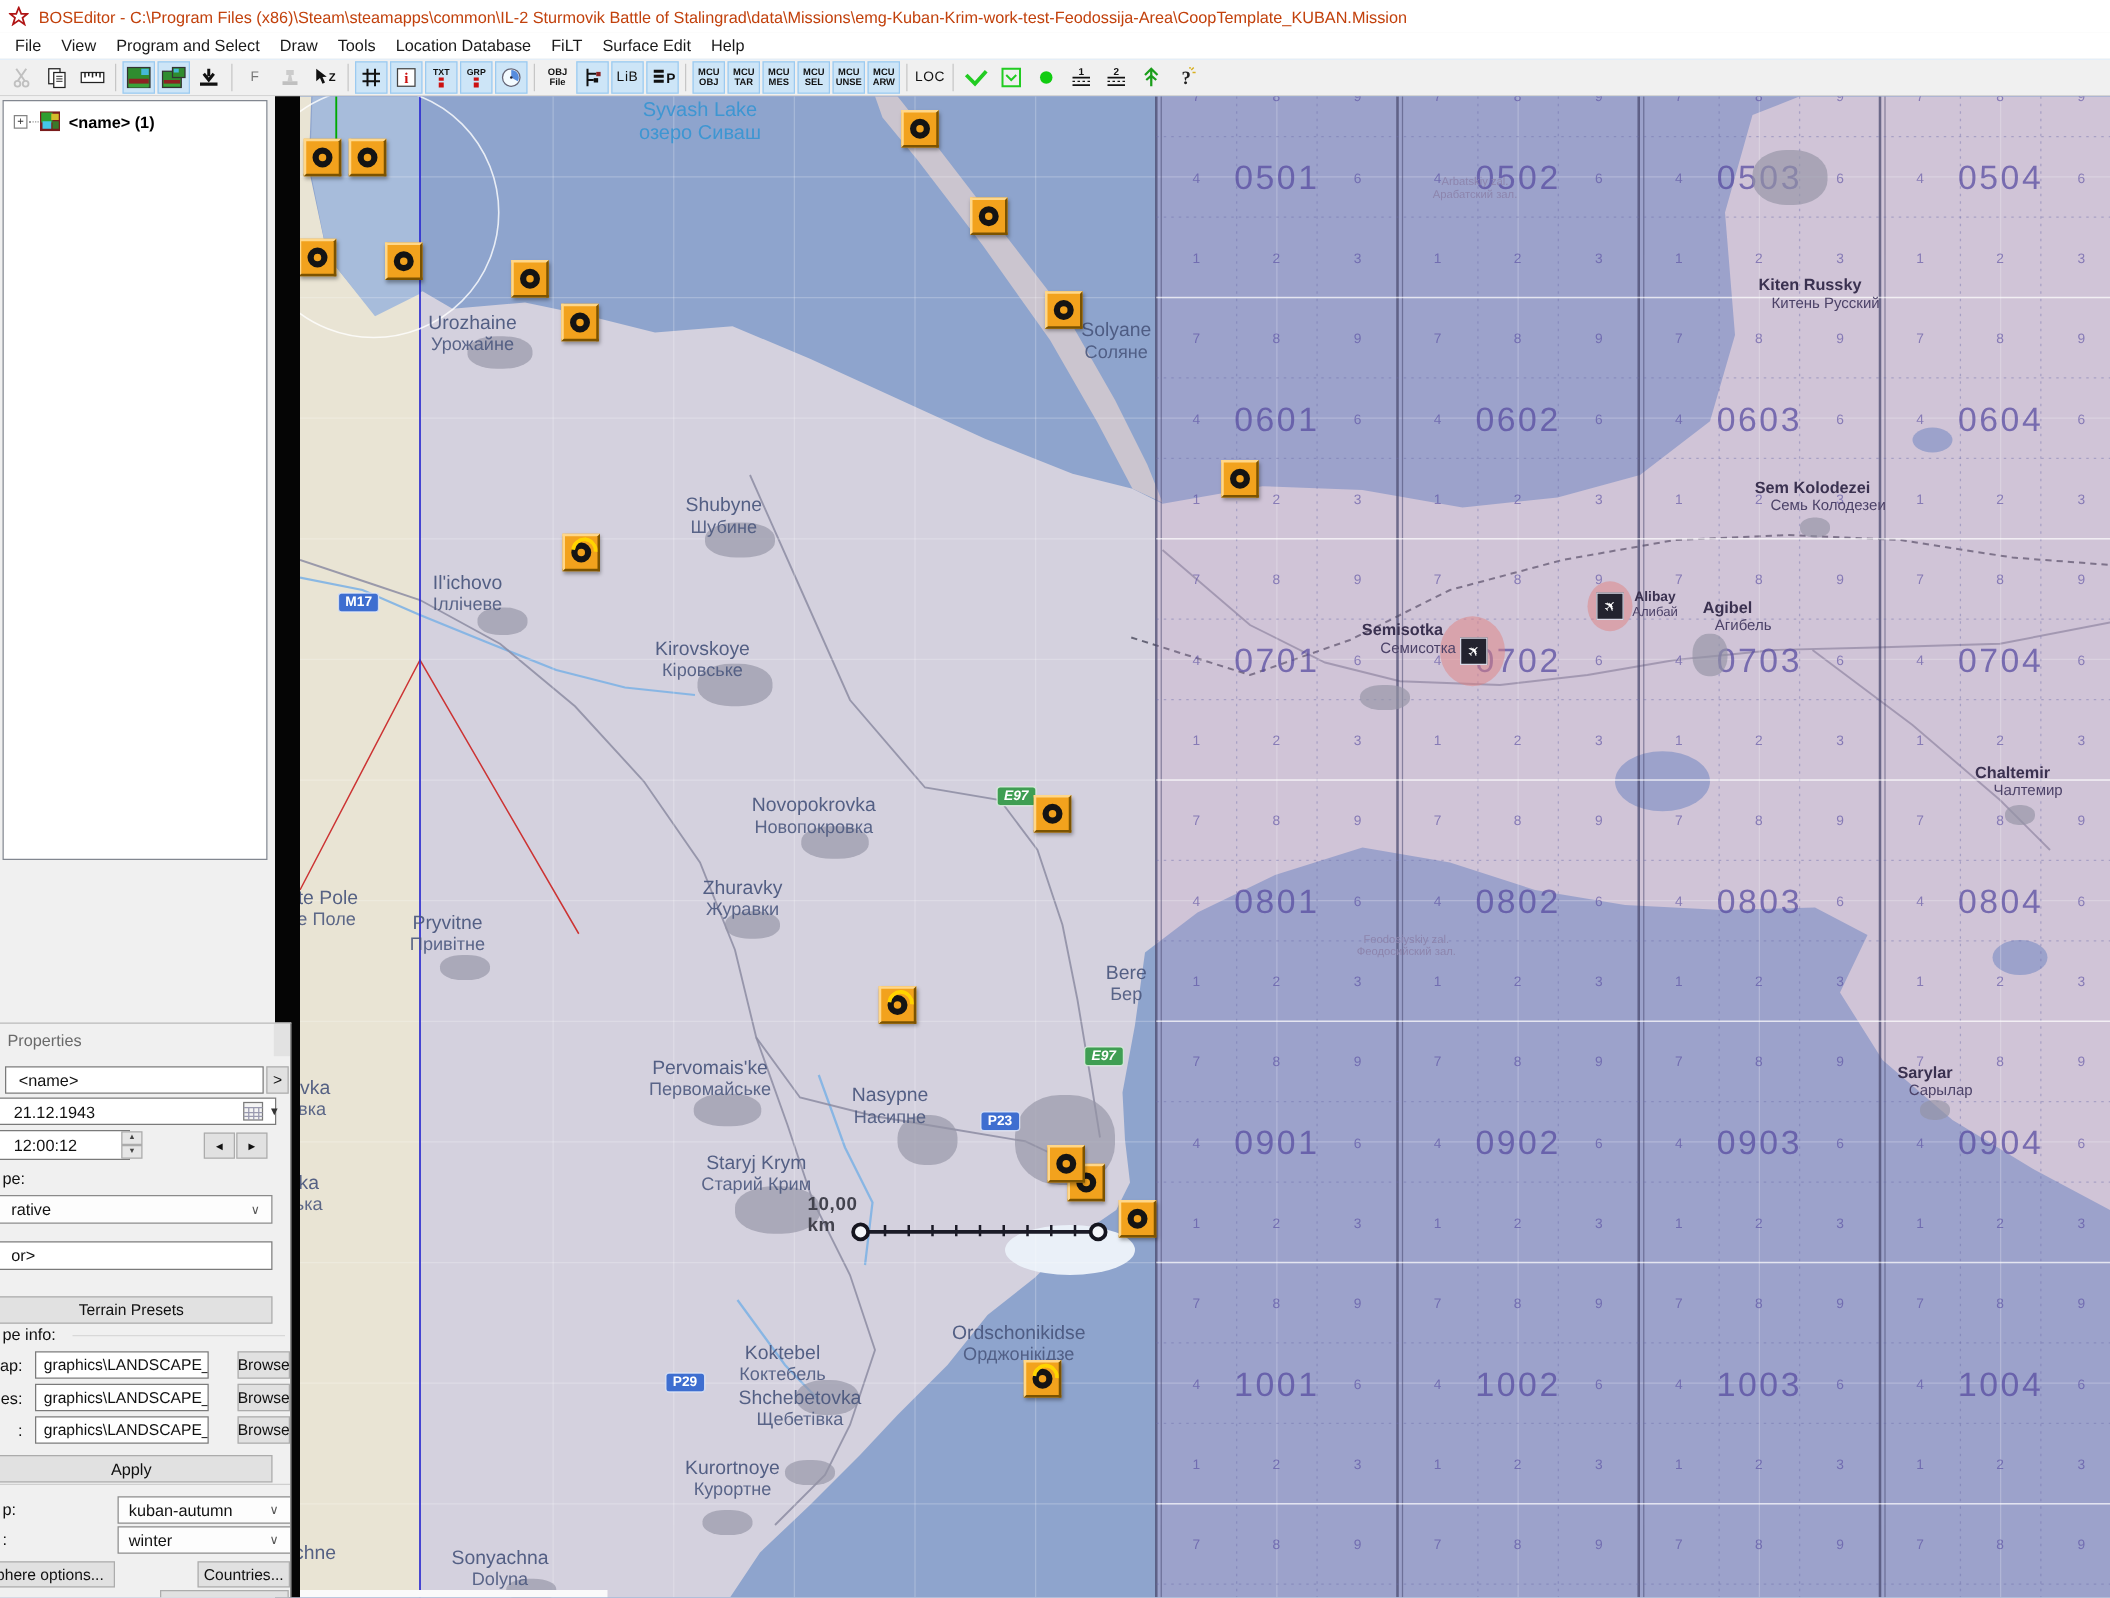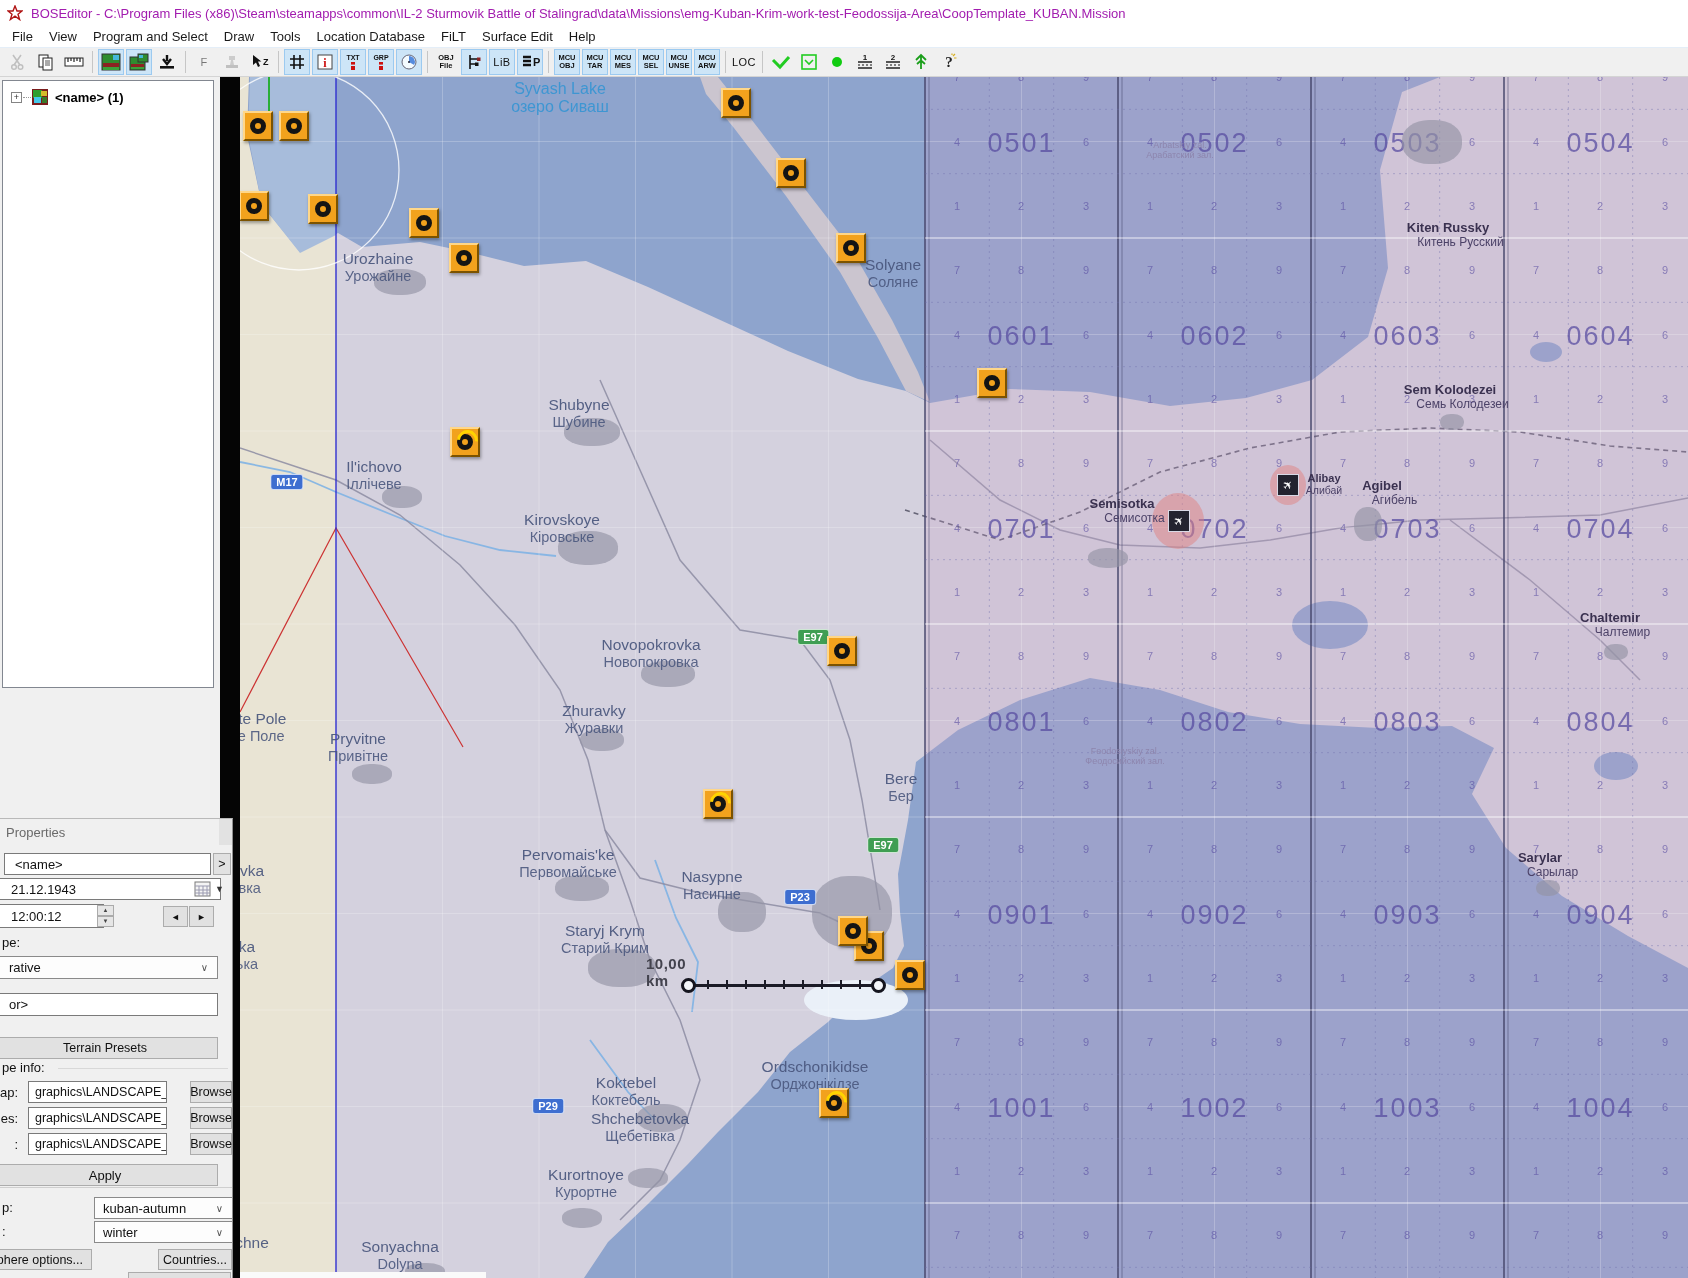--- a/index.html
+++ b/index.html
@@ -1,21 +1,21 @@
 <!DOCTYPE html>
 <html><head>
 <meta charset="utf-8">
 <style>
   html,body{margin:0;padding:0;}
   body{width:1688px;height:1278px;overflow:hidden;position:relative;background:#f0f0f0;
        font-family:"Liberation Sans",sans-serif;-webkit-font-smoothing:antialiased;}
   
   #titlebar{position:absolute;left:0;top:0;width:1688px;height:26px;background:#ffffff;display:flex;align-items:center;}
   #titlebar .logo{width:16px;height:16px;margin:0 8px 0 7px;}
-  #titlebar .title{font-size:13px;color:#a21caf;white-space:nowrap;}
+  #titlebar .title{font-size:13px;color:#c2410c;white-space:nowrap;}
   #menubar{position:absolute;left:0;top:26px;width:1688px;height:21px;background:#ffffff;display:flex;align-items:center;padding-left:4px;box-sizing:border-box;}
   .menu-item{font-size:13px;color:#1a1a1a;padding:1px 8px;cursor:default;}
   #toolbar{position:absolute;left:0;top:47px;width:1688px;height:30px;background:#f0f0f0;border-top:1px solid #e4eef8;border-bottom:1px solid #d4d4d4;display:flex;align-items:center;padding-left:4px;box-sizing:border-box;}
   .tb-btn{width:26px;height:26px;margin:0 1px;display:flex;align-items:center;justify-content:center;border:1px solid transparent;box-sizing:border-box;flex:0 0 auto;}
   .tb-btn.toggled{background:#cde5f7;border-color:#9ccaf0;}
   .tb-btn.disabled{opacity:.55;}
   .tb-sep{width:1px;height:22px;background:#c6c6c6;margin:0 4px;flex:0 0 auto;}
   .tb-text{font-size:7.5px;font-weight:bold;line-height:8px;text-align:center;color:#111;white-space:pre-line;}
   .tb-big{font-size:11px;font-weight:normal;letter-spacing:.5px;}
   
@@ -36,21 +36,21 @@
   .ml.town .l2{font-size:14.5px;color:#49567d;opacity:.88;}
   .ml.town-bold .l1{font-size:13px;font-weight:bold;color:#3a3150;}
   .ml.town-bold .l2{font-size:12px;color:#4c4268;padding-left:25px;}
   .ml.town-bold-sm .l1{font-size:11px;font-weight:bold;color:#3a3150;}
   .ml.town-bold-sm .l2{font-size:10.5px;color:#4c4268;}
   .ml.water .l1,.ml.water .l2{font-size:16px;color:#3e96d2;}
   .ml.tiny .l1,.ml.tiny .l2{font-size:9px;color:#8d85ad;}
   .badge{position:absolute;transform:translate(-50%,-50%);font-size:11px;font-weight:bold;color:#fff;
          padding:1px 5px;border-radius:3px;border:1px solid rgba(255,255,255,.75);z-index:4;}
   .badge.blue{background:#3e6ed0;}
-  .badge.green{background:#3f9e53;}
+  .badge.green{background:#3f9e53;font-style:italic;}
   .wp{position:absolute;width:30px;height:30px;background:#f2a21d;box-sizing:border-box;z-index:6;
       border:2px solid;border-color:#ffd789 #7c5300 #7c5300 #ffd789;box-shadow:1px 2px 3px rgba(0,0,0,.35);
       display:flex;align-items:center;justify-content:center;}
   .wp .ring{width:16px;height:16px;border:5px solid #141414;border-radius:50%;box-sizing:border-box;}
   .wp .arc{position:absolute;width:15px;height:15px;border:3px solid transparent;border-top-color:#ffd400;border-right-color:#ffd400;border-radius:50%;transform:rotate(-40deg);top:1px;right:0;}
   .af{position:absolute;width:20px;height:20px;background:#23232f;border:1px solid #d9d9e6;z-index:5;
       display:flex;align-items:center;justify-content:center;transform:translate(-50%,-50%);}
   .af span{color:#fff;font-size:12px;transform:rotate(-45deg);line-height:1;}
   .blob{position:absolute;background:rgba(224,130,130,.5);border-radius:50%;z-index:2;transform:translate(-50%,-50%);}
   .city{position:absolute;background:rgba(148,148,164,.65);border-radius:45%;z-index:1;transform:translate(-50%,-50%);}

